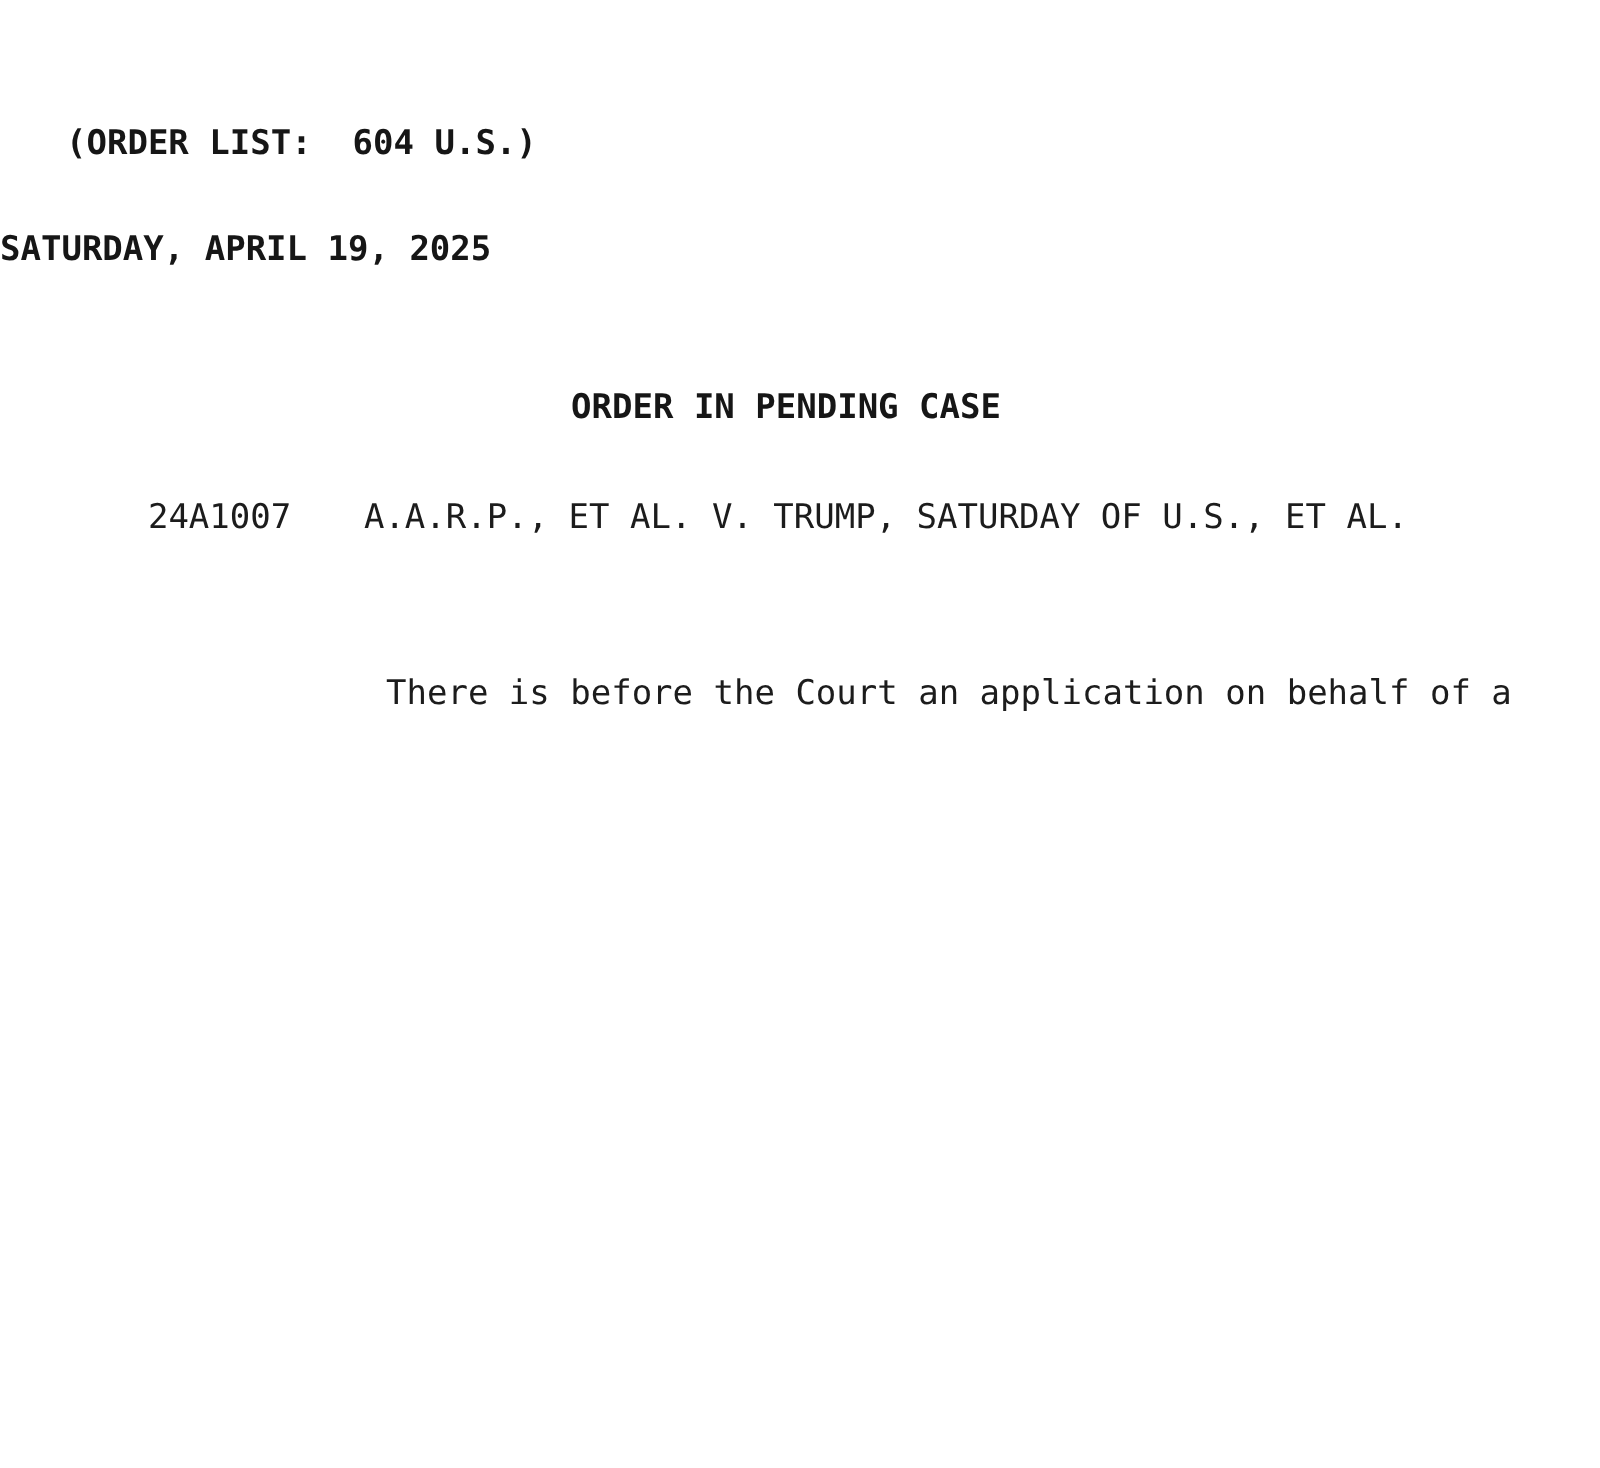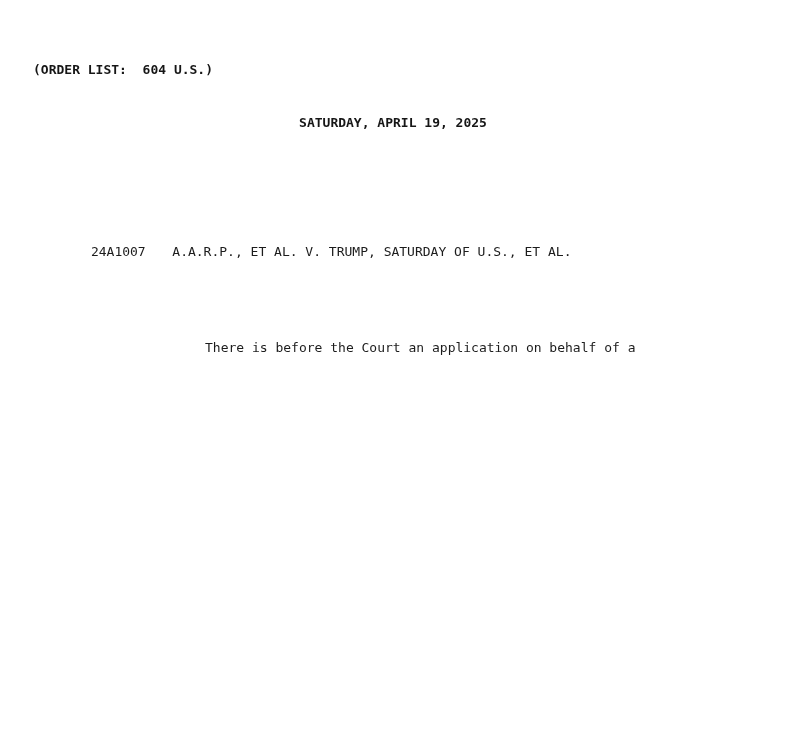--- a/index.html
+++ b/index.html
@@ -12,36 +12,35 @@
     background: #ffffff;
     overflow: hidden;
   }
   .doc {
     position: relative;
     width: 652px;
     height: 734px;
     background: #ffffff;
     font-family: "DejaVu Sans Mono", "Liberation Mono", monospace;
     color: #1c1c1c;
-    font-size: 13px;
+    font-size: 17px;
   }
   .orderlist-line {
     position: absolute;
     left: 33px;
     top: 62px;
     font-weight: 700;
     color: #161616;
     white-space: pre;
   }
   .date-line {
     position: absolute;
     left: 0;
     top: 115px;
     width: 786px;
-    text-align: center;
     font-weight: 700;
     color: #161616;
     white-space: pre;
   }
   .section-heading {
     position: absolute;
     left: 0;
     top: 194px;
     width: 786px;
     text-align: center;
@@ -51,50 +50,49 @@
   }
   .case-row {
     position: absolute;
     left: 33px;
     top: 229px;
     white-space: pre;
   }
   .docket {
     display: inline-block;
     width: 108px;
-    text-align: center;
   }
   .case-title {
     white-space: pre;
   }
   .order-body {
     position: absolute;
     left: 141px;
     top: 255px;
     width: 600px;
     line-height: 37px;
     white-space: pre;
   }
   .bline {
     white-space: pre;
-    margin-left: 12px;
   }
   .indent {
     text-indent: 52px;
   }
 </style>
 </head>
 <body>
 
 <div class="doc">
 
   <div class="orderlist-line">(ORDER LIST:  604 U.S.)</div>
 
   <div class="date-line">SATURDAY, APRIL 19, 2025</div>
 
+  <div class="section-heading">ORDER IN PENDING CASE</div>
 
   <div class="case-row">
     <span class="docket">24A1007</span><span class="case-title">A.A.R.P., ET AL. V. TRUMP, SATURDAY OF U.S., ET AL.</span>
   </div>
 
   <div class="order-body">
     <div class="bline indent">There is before the Court an application on behalf of a</div>
     
     
     

